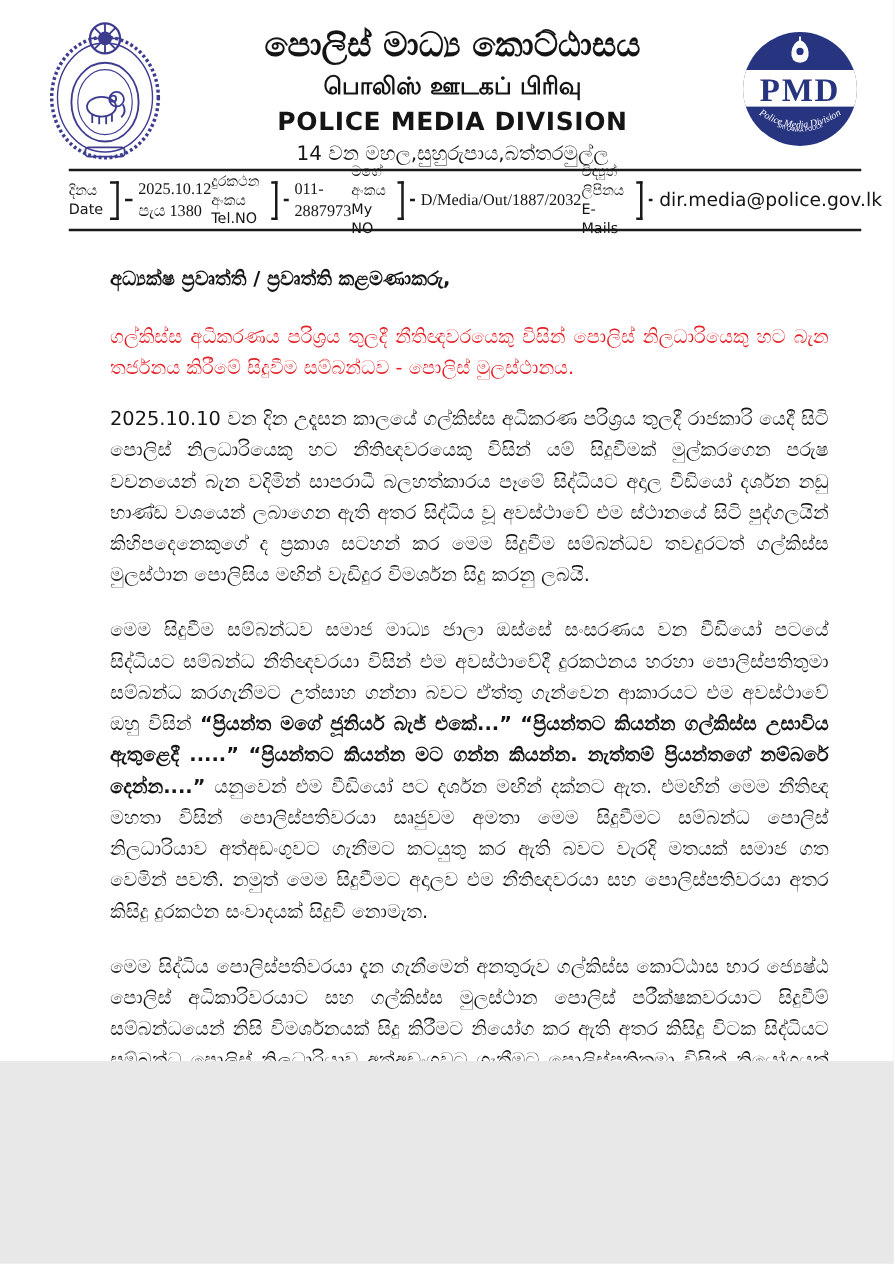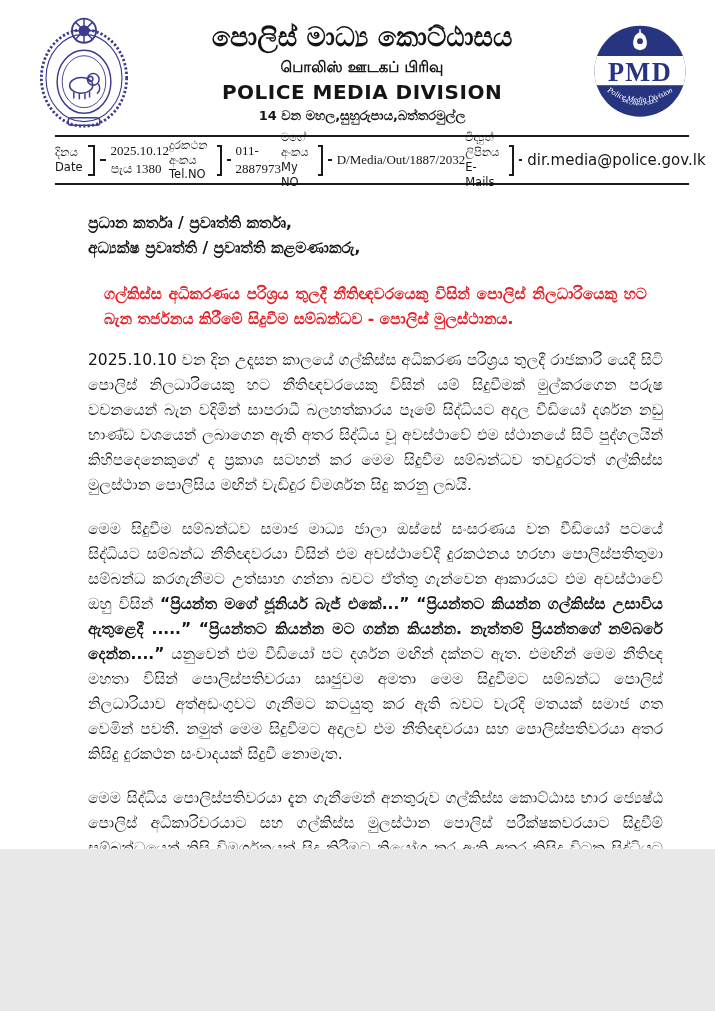--- a/index.html
+++ b/index.html
@@ -6,39 +6,39 @@
   .page{
     width:715px;height:849px;background:#ffffff;margin:0 auto;position:relative;
     font-family:"DejaVu Sans","Liberation Sans",sans-serif;color:#151515;
     overflow:hidden;box-sizing:border-box;
   }
   
   .letterhead{display:flex;align-items:flex-start;padding:13px 24px 0 33px;height:132px;box-sizing:border-box;}
   .crest-wrap svg{width:102px;height:117px;display:block;}
   .head-center{flex:1;text-align:center;padding-top:8px;line-height:1.15;}
   .t-si{font-size:27px;font-weight:bold;}
-  .t-ta{font-size:15px;font-weight:600;margin-top:7px;}
+  .t-ta{font-size:19px;font-weight:600;margin-top:7px;}
   .t-en{font-size:20px;font-weight:bold;margin-top:5px;letter-spacing:.5px;}
-  .t-ad{font-size:13px;font-weight:bold;margin-top:5px;}
+  .t-ad{font-size:16px;font-weight:normal;margin-top:5px;}
   .pmd-wrap svg{width:102px;height:104px;display:block;margin-top:8px;}
   
   .rule{height:2px;background:#1a1a1a;margin-left:55px;margin-right:26px;}
   .rule.top{margin-top:3px;}
   .infobar{display:flex;align-items:center;justify-content:space-between;
            padding:5px 24px 5px 55px;height:46px;box-sizing:border-box;}
   .field{display:flex;align-items:center;gap:5px;}
   .labels{font-size:11.5px;line-height:1.3;text-align:left;}
   .bracket{width:5px;height:27px;border-top:2px solid #1a1a1a;border-right:2px solid #1a1a1a;border-bottom:2px solid #1a1a1a;}
   .dash{width:6px;height:2px;background:#1a1a1a;align-self:center;}
   .vals{font-size:13px;line-height:1.35;font-family:"Liberation Serif","DejaVu Serif",serif;}
   .vals.sans{font-family:"DejaVu Sans","Liberation Sans",sans-serif;font-size:15px;}
   
   .letter-body{padding:26px 52px 0 88px;text-align:justify;font-size:15.5px;line-height:25px;}
   .recipient{font-weight:bold;}
-  .subject{font-weight:bold;margin:21px 16px 16px;}
+  .subject{font-weight:normal;margin:21px 0 16px;}
   .letter-body p{margin:0 0 19px;}
   .q{font-weight:bold;}
 </style>
 </head>
 <body>
 
 <div class="page">
 
   <header class="letterhead">
 
@@ -168,21 +168,20 @@
       </div>
     </div>
 
   </div>
 
   <div class="rule"></div>
 
   <main class="letter-body">
 
     <div class="recipient">
-      <div>ප්‍රධාන කර්තෘ / ප්‍රවෘත්ති කර්තෘ,</div>
       <div>අධ්‍යක්ෂ ප්‍රවෘත්ති / ප්‍රවෘත්ති කළමණාකරු,</div>
     </div>
 
     <div class="subject" id="subject" style="color: rgb(228, 32, 38);">ගල්කිස්ස අධිකරණය පරිශ්‍රය තුලදී නීතිඥවරයෙකු විසින් පොලිස් නිලධාරියෙකු හට බැන තර්ජනය කිරීමේ සිදුවීම සම්බන්ධව - පොලිස් මුලස්ථානය.</div>
 
     <p>2025.10.10 වන දින උදෑසන කාලයේ ගල්කිස්ස අධිකරණ පරිශ්‍රය තුලදී රාජකාරි යෙදී සිටි පොලිස් නිලධාරියෙකු හට නීතිඥවරයෙකු විසින් යම් සිදුවීමක් මුල්කරගෙන පරුෂ වචනයෙන් බැන වදිමින් සාපරාධී බලහත්කාරය පෑමේ සිද්ධියට අදාල වීඩියෝ දර්ශන නඩු භාණ්ඩ වශයෙන් ලබාගෙන ඇති අතර සිද්ධිය වූ අවස්ථාවේ එම ස්ථානයේ සිටි පුද්ගලයින් කිහිපදෙනෙකුගේ ද ප්‍රකාශ සටහන් කර මෙම සිදුවීම සම්බන්ධව තවදුරටත් ගල්කිස්ස මුලස්ථාන පොලිසිය මඟින් වැඩිදුර විමර්ශන සිදු කරනු ලබයි.</p>
 
     <p><span>මෙම සිදුවීම සම්බන්ධව සමාජ මාධ්‍ය ජාලා ඔස්සේ සංසරණය වන වීඩියෝ පටයේ සිද්ධියට සම්බන්ධ නීතිඥවරයා විසින් එම අවස්ථාවේදී දුරකථනය හරහා පොලිස්පතිතුමා සම්බන්ධ කරගැනීමට උත්සාහ ගන්නා බවට ඒත්තු ගැන්වෙන ආකාරයට එම අවස්ථාවේ ඔහු විසින් </span><span class="q">“ප්‍රියන්ත මගේ ජූනියර් බැජ් එකේ...”</span> <span class="q">“ප්‍රියන්තට කියන්න ගල්කිස්ස උසාවිය ඇතුළෙදී .....”</span> <span class="q">“ප්‍රියන්තට කියන්න මට ගන්න කියන්න. නැත්තම් ප්‍රියන්තගේ නම්බරේ දෙන්න....”</span><span> යනුවෙන් එම වීඩියෝ පට දර්ශන මඟින් දක්නට ඇත. එමඟින් මෙම නීතිඥ මහතා විසින් පොලිස්පතිවරයා සෘජුවම අමතා මෙම සිදුවීමට සම්බන්ධ පොලිස් නිලධාරියාව අත්අඩංගුවට ගැනීමට කටයුතු කර ඇති බවට වැරදි මතයක් සමාජ ගත වෙමින් පවතී. නමුත් මෙම සිදුවීමට අදාලව එම නීතිඥවරයා සහ පොලිස්පතිවරයා අතර කිසිදු දුරකථන සංවාදයක් සිදුවී නොමැත.</span></p>
 
     <p>මෙම සිද්ධිය පොලිස්පතිවරයා දැන ගැනීමෙන් අනතුරුව ගල්කිස්ස කොට්ඨාස භාර ජ්‍යෙෂ්ඨ පොලිස් අධිකාරිවරයාට සහ ගල්කිස්ස මුලස්ථාන පොලිස් පරීක්ෂකවරයාට සිදුවීම් සම්බන්ධයෙන් නිසි විමර්ශනයක් සිදු කිරීමට නියෝග කර ඇති අතර කිසිදු විටක සිද්ධියට සම්බන්ධ පොලිස් නිලධාරියාව අත්අඩංගුවට ගැනීමට පොලිස්පතිතුමා විසින් නියෝගයක් ලබාදී නොමැත. නමුත් පොලිස්පතිතුමන් විසින් ඉහත නිලධාරීන් අමතන විටත් සිද්ධියට සම්බන්ධ පොලිස් නිලධාරියා අත්අඩංගුවට ගෙන අධිකරණය වෙත ඉදිරිපත් කර තිබිණි.</p>

